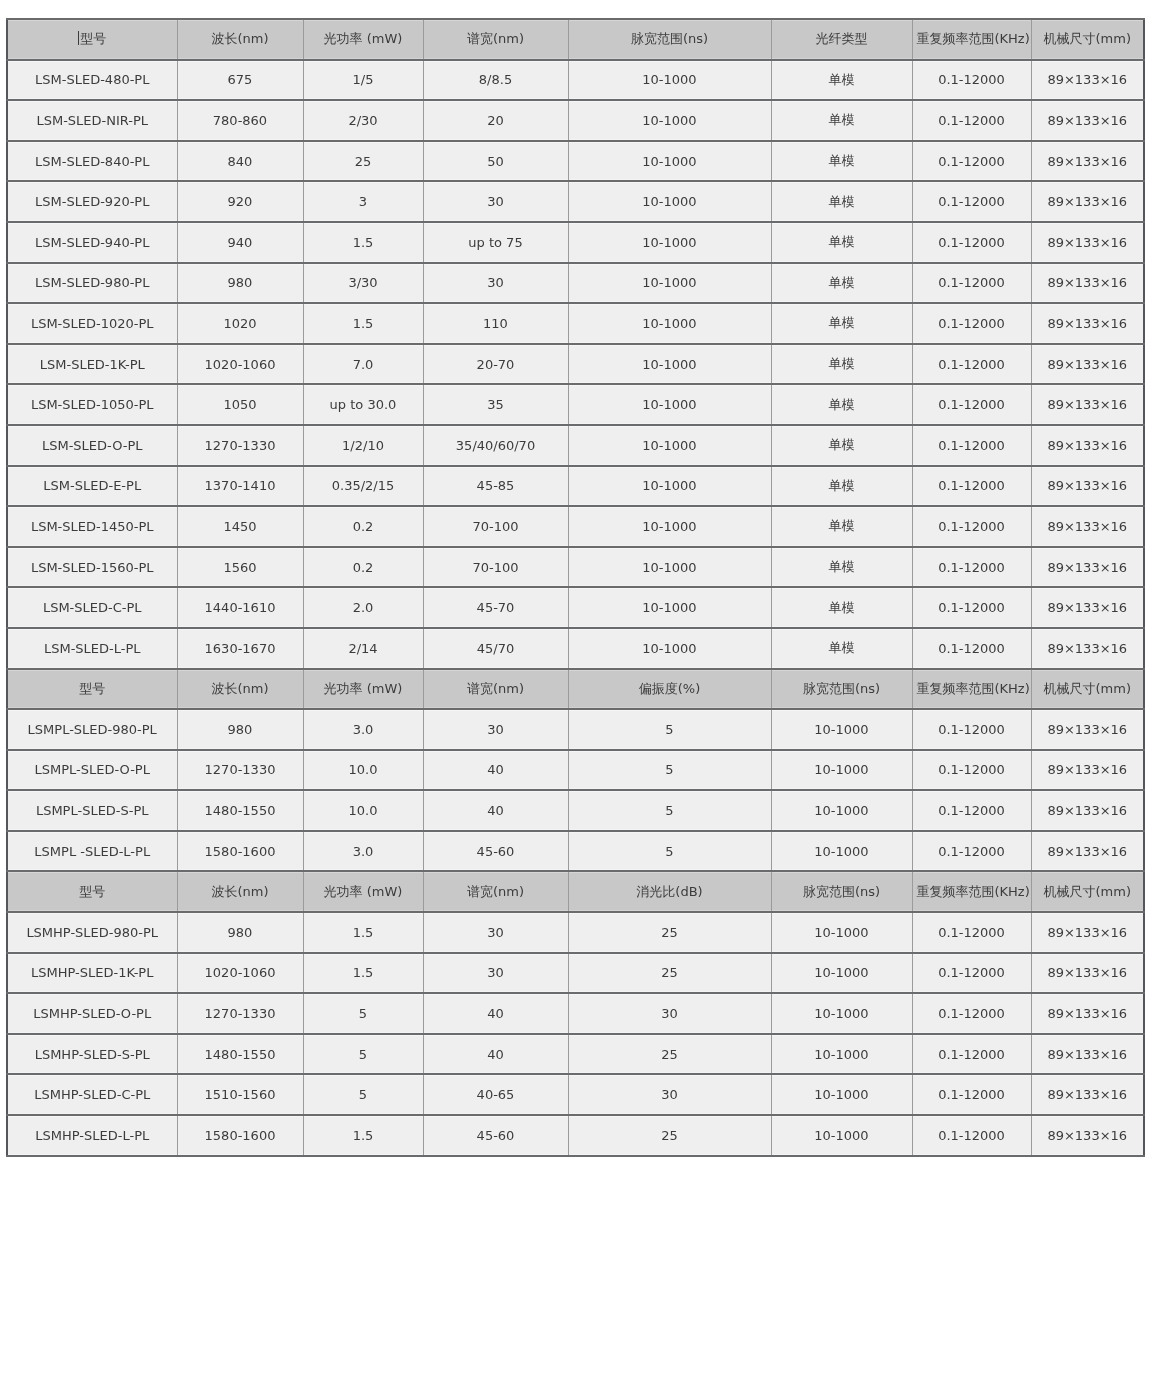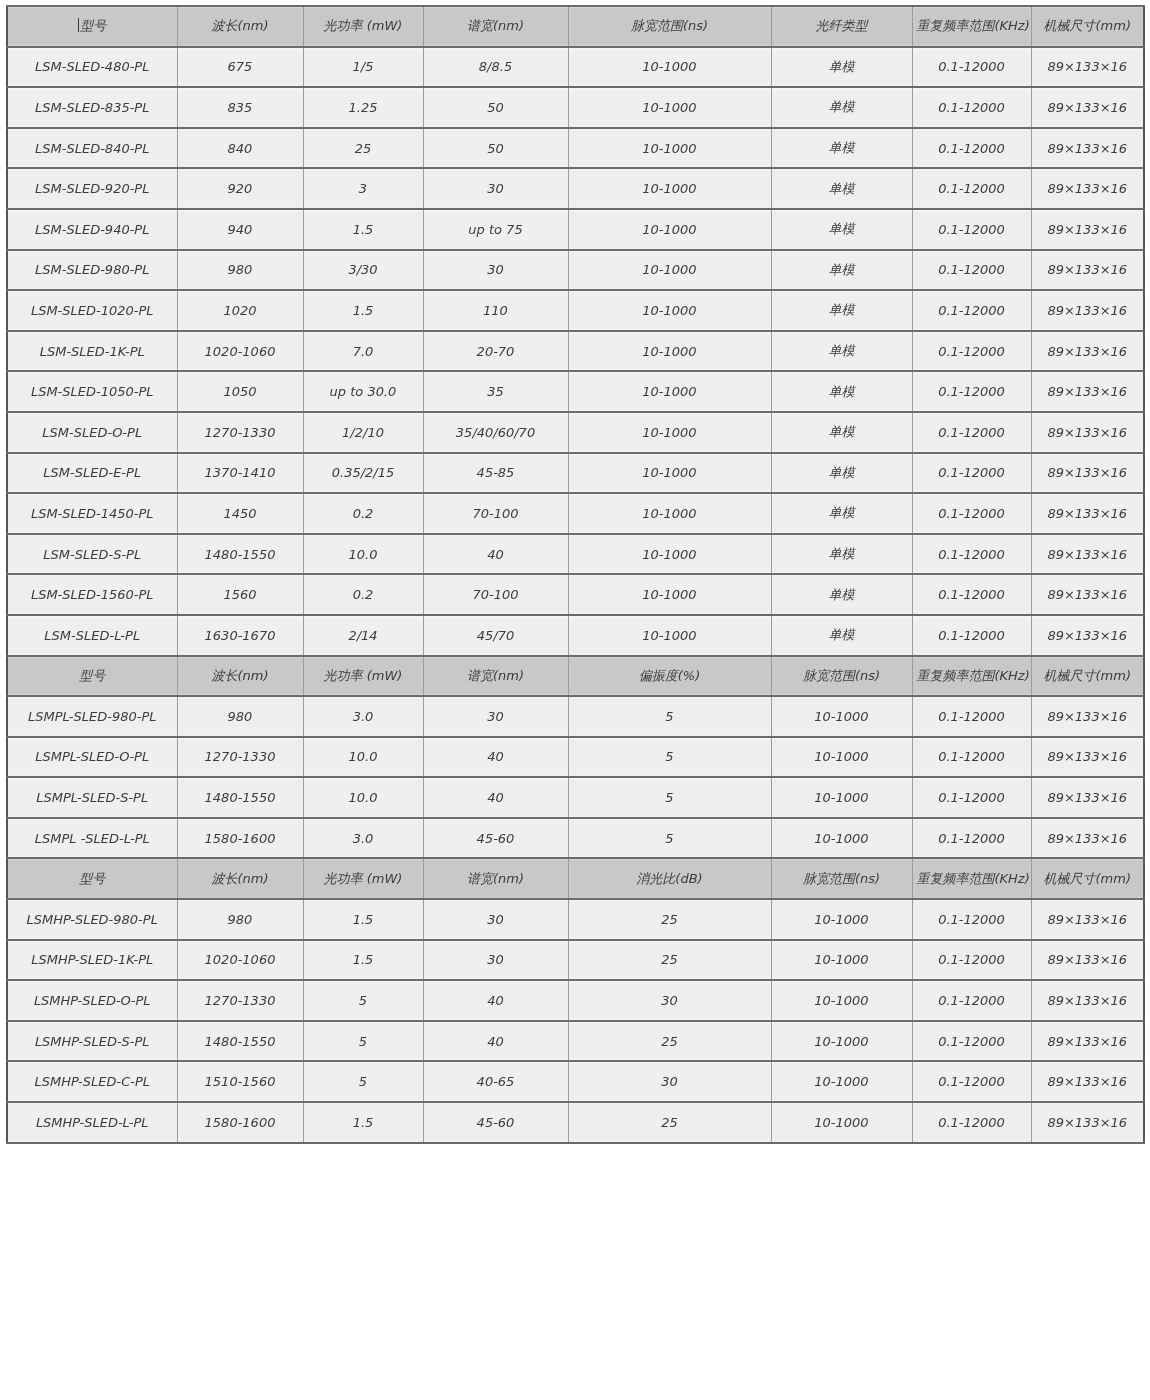--- a/index.html
+++ b/index.html
@@ -5,22 +5,21 @@
   html, body {
     margin: 0;
     padding: 0;
     background: #ffffff;
     width: 1150px;
     height: 1400px;
     overflow: hidden;
     font-family: "DejaVu Sans", "Liberation Sans", sans-serif;
   }
   .page {
-    padding: 5px 6px 8px 6px;
-    font-style: italic;
+    padding: 18px 6px 8px 6px;
   }
   table.spec-table {
     border-collapse: collapse;
     table-layout: fixed;
     width: 1137px;
     border: 2px solid #55565a;
     background: #efefef;
   }
   .spec-table th, .spec-table td {
     border-right: 1px solid #9b9b9b;
@@ -84,24 +83,24 @@
           <td>LSM-SLED-480-PL</td>
           <td>675</td>
           <td>1/5</td>
           <td>8/8.5</td>
           <td>10-1000</td>
           <td>单模</td>
           <td>0.1-12000</td>
           <td>89×133×16</td>
         </tr>
         <tr class="data-row">
-          <td>LSM-SLED-835-PL</td>
-          <td>835</td>
-          <td>1.25</td>
-          <td>50</td>
+          <td>LSM-SLED-NIR-PL</td>
+          <td>780-860</td>
+          <td>2/30</td>
+          <td>20</td>
           <td>10-1000</td>
           <td>单模</td>
           <td>0.1-12000</td>
           <td>89×133×16</td>
         </tr>
         <tr class="data-row">
           <td>LSM-SLED-840-PL</td>
           <td>840</td>
           <td>25</td>
           <td>50</td>
@@ -194,34 +193,34 @@
           <td>LSM-SLED-1450-PL</td>
           <td>1450</td>
           <td>0.2</td>
           <td>70-100</td>
           <td>10-1000</td>
           <td>单模</td>
           <td>0.1-12000</td>
           <td>89×133×16</td>
         </tr>
         <tr class="data-row">
-          <td>LSM-SLED-S-PL</td>
-          <td>1480-1550</td>
-          <td>10.0</td>
-          <td>40</td>
-          <td>10-1000</td>
-          <td>单模</td>
-          <td>0.1-12000</td>
-          <td>89×133×16</td>
-        </tr>
-        <tr class="data-row">
           <td>LSM-SLED-1560-PL</td>
           <td>1560</td>
           <td>0.2</td>
           <td>70-100</td>
+          <td>10-1000</td>
+          <td>单模</td>
+          <td>0.1-12000</td>
+          <td>89×133×16</td>
+        </tr>
+        <tr class="data-row">
+          <td>LSM-SLED-C-PL</td>
+          <td>1440-1610</td>
+          <td>2.0</td>
+          <td>45-70</td>
           <td>10-1000</td>
           <td>单模</td>
           <td>0.1-12000</td>
           <td>89×133×16</td>
         </tr>
         <tr class="data-row">
           <td>LSM-SLED-L-PL</td>
           <td>1630-1670</td>
           <td>2/14</td>
           <td>45/70</td>

